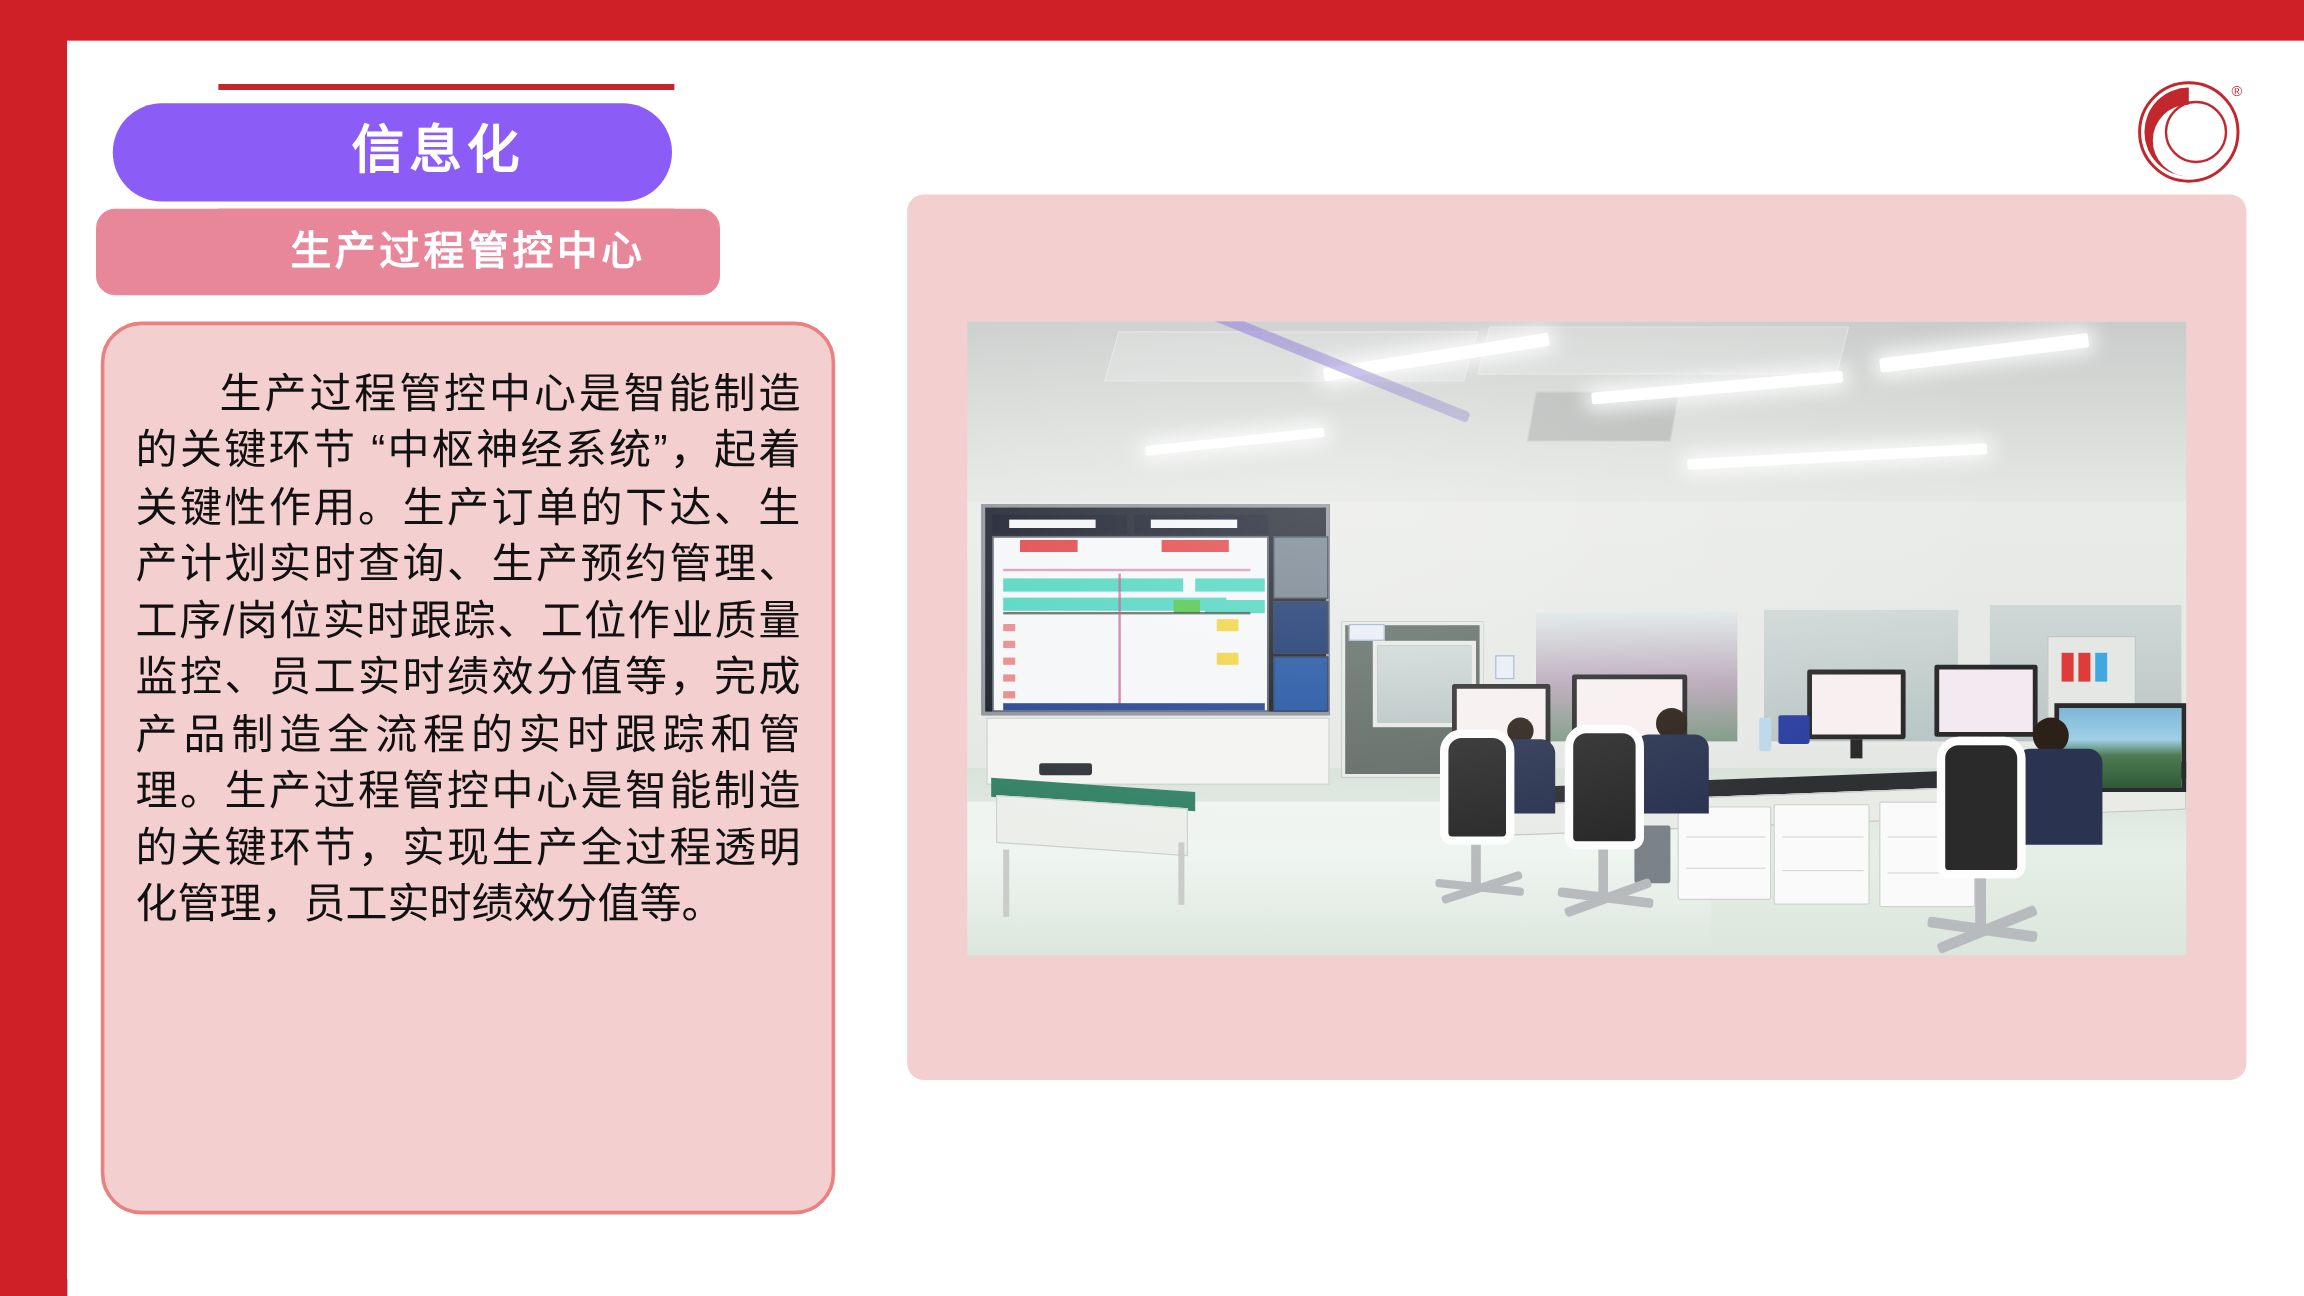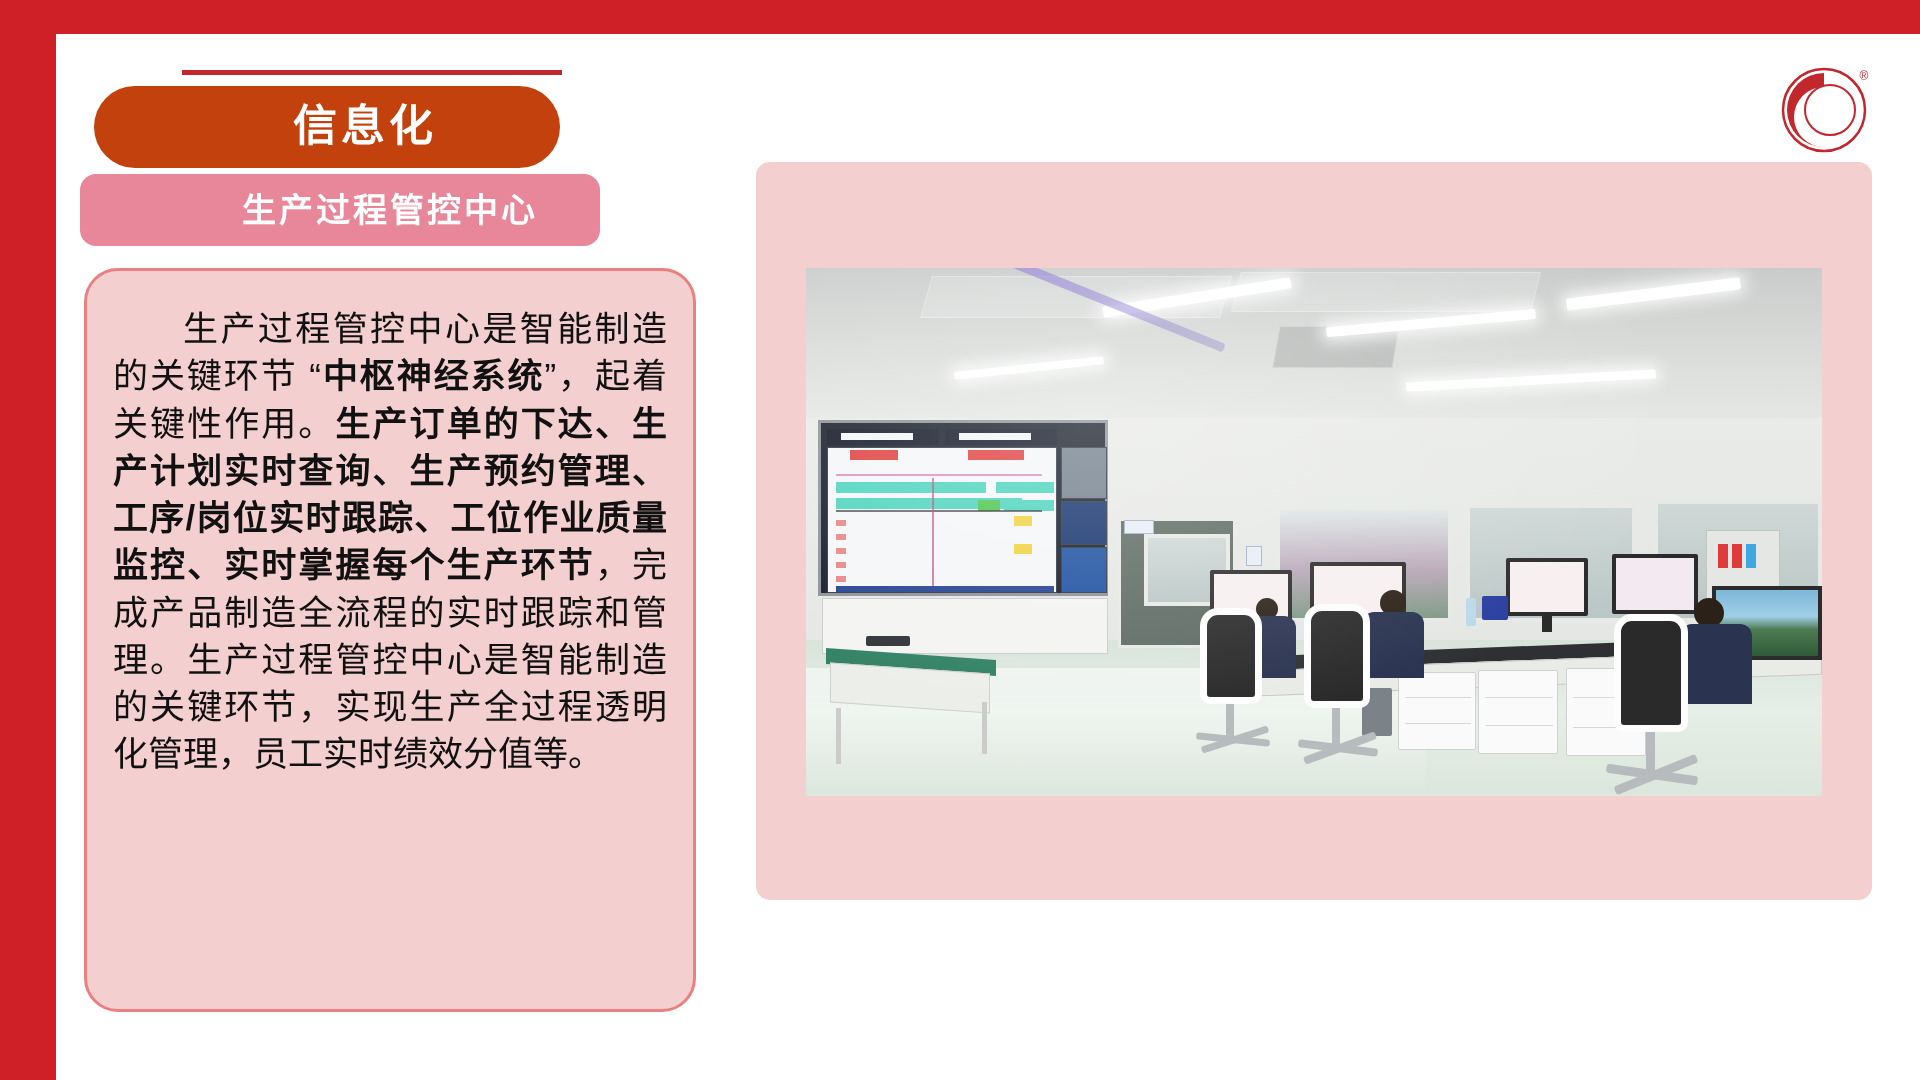--- a/index.html
+++ b/index.html
@@ -35,21 +35,21 @@
   .title-block {
     position: absolute; left: 36px; top: 36px; width: 470px;
   }
   .title-rule-top {
     position: absolute; left: 90px; top: 0px;
     width: 380px; height: 5px; background: #c1272d;
   }
   .title-pill {
     position: absolute; left: 2px; top: 16px;
     width: 466px; height: 82px;
-    background: #c2410c;
+    background: #8b5cf6;
     border-radius: 41px;
     display: flex; align-items: center; justify-content: center;
   }
   .title-pill span {
     color: #ffffff;
     font-size: 44px;
     font-weight: bold;
     letter-spacing: 4px;
     line-height: 1;
     position: relative; left: 38px; top: -1px;
@@ -103,21 +103,21 @@
   }
   .body-text {
     color: #111111;
     font-size: 35px;
     line-height: 1.35;
     text-align: justify;
     text-justify: inter-character;
     text-indent: 2em;
     word-break: break-all;
   }
-  .body-text b { font-weight: bold; }
+  .body-text b { font-weight: normal; }
 
   
   .photo-panel {
     position: absolute; left: 700px; top: 128px;
     width: 1116px; height: 738px;
     background: #f4cfcf;
     border-radius: 14px;
   }
   .photo {
     position: absolute; left: 50px; top: 106px;
@@ -236,21 +236,21 @@
           <text x="84" y="18" font-family="Liberation Sans, sans-serif" font-size="12" fill="#c1272d" text-anchor="middle">®</text>
         </svg>
       </div>
     </div>
 
     <div class="subtitle-pill">
       <span>生产过程管控中心</span>
     </div>
 
     <div class="text-panel">
-      <div class="body-text" id="bodyText"><span>生产过程管控中心是智能制造的关键环节 “</span><b>中枢神经系统</b><span>”，起着关键性作用。</span><b>生产订单的下达、生产计划实时查询、生产预约管理、工序/岗位实时跟踪、工位作业质量监控、实时掌握每个生产环节</b><span>，完成产品制造全流程的实时跟踪和管理。生产过程管控中心是智能制造的关键环节，实现生产全过程透明化管理，员工实时绩效分值等。</span></div>
+      <div class="body-text" id="bodyText"><span>生产过程管控中心是智能制造的关键环节 “</span><b>中枢神经系统</b><span>”，起着关键性作用。</span><b>生产订单的下达、生产计划实时查询、生产预约管理、工序/岗位实时跟踪、工位作业质量监控、员工实时绩效分值等</b><span>，完成产品制造全流程的实时跟踪和管理。生产过程管控中心是智能制造的关键环节，实现生产全过程透明化管理，员工实时绩效分值等。</span></div>
     </div>
 
     <div class="photo-panel">
       <div class="photo">
 
         <div class="ph ceiling"></div>
         <div class="ph ceiling-tile" style="left:120px;top:8px;width:300px;height:42px;transform:skewX(-16deg);"></div>
         <div class="ph ceiling-tile" style="left:430px;top:4px;width:300px;height:40px;transform:skewX(-14deg);"></div>
         <div class="ph ceiling-tile" style="left:470px;top:58px;width:120px;height:42px;transform:skewX(-10deg);background:#b9bdba;"></div>
 

